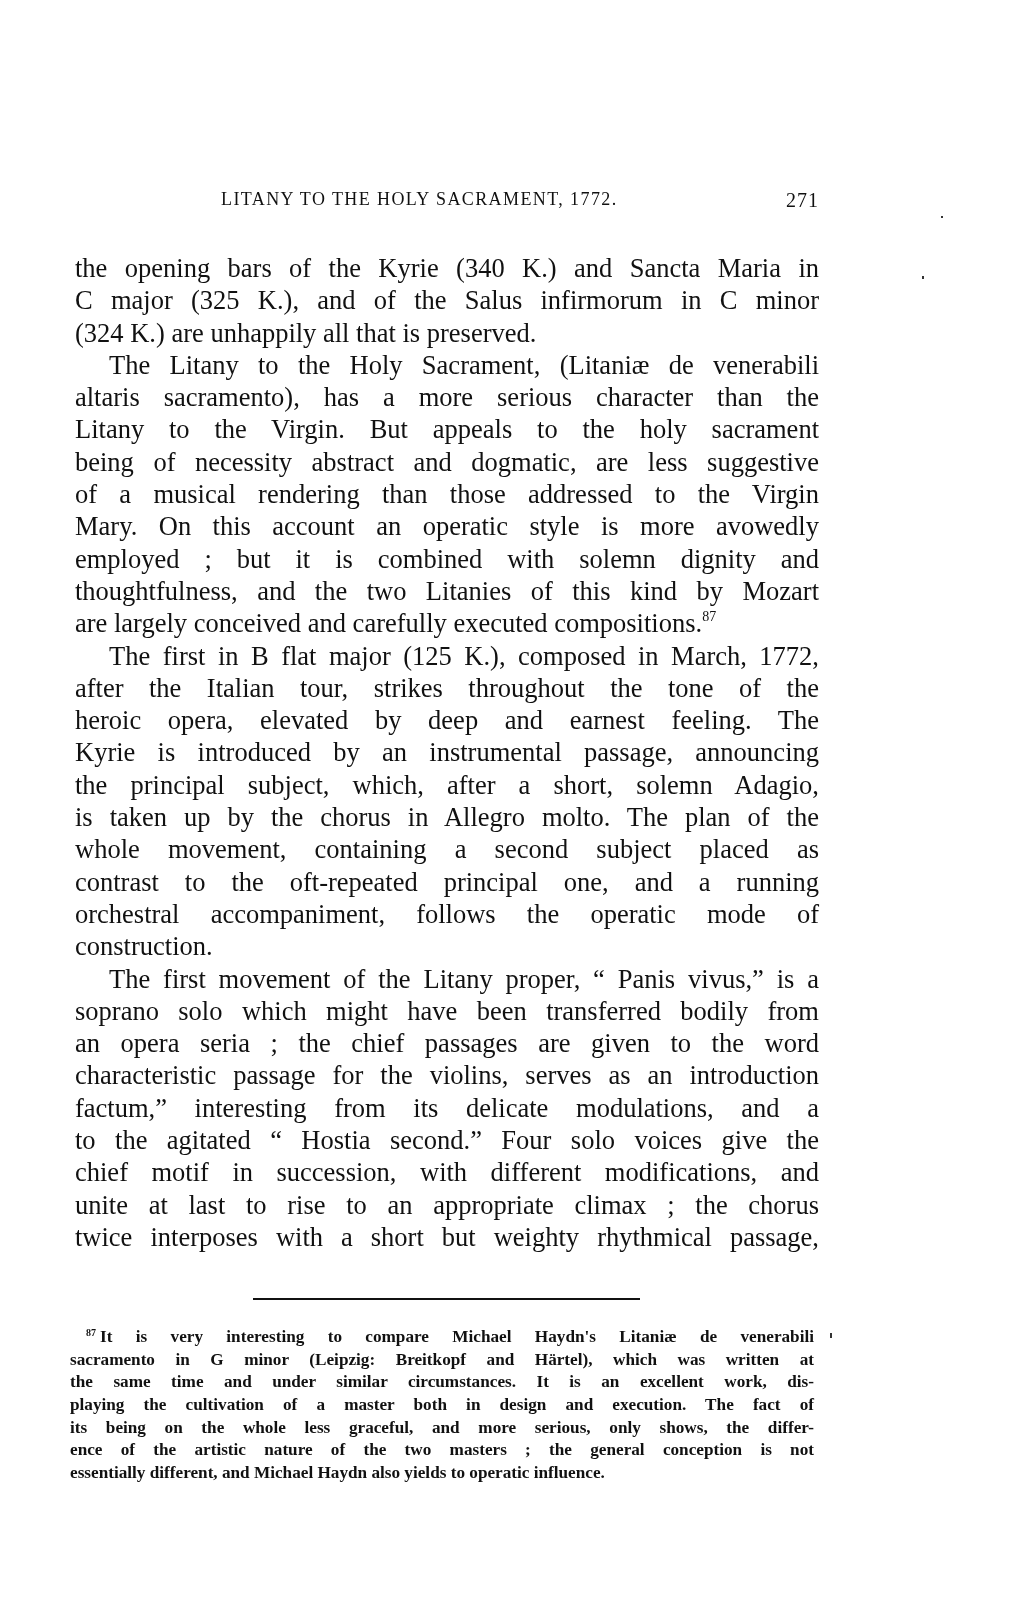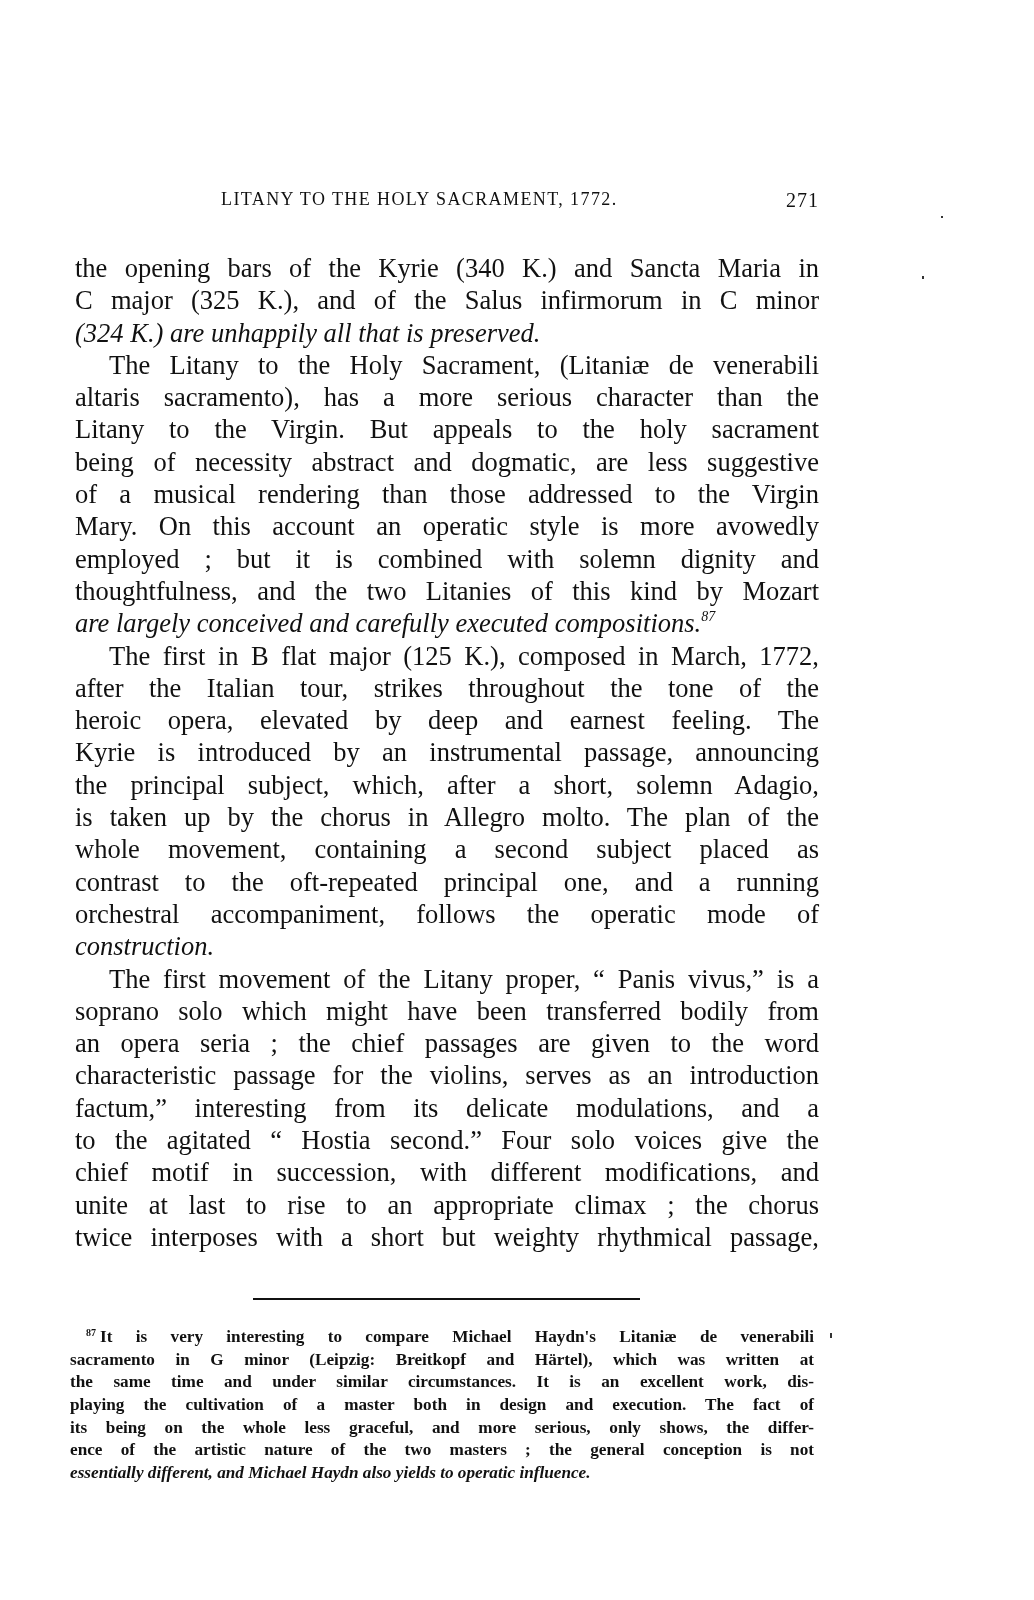--- a/index.html
+++ b/index.html
@@ -56,21 +56,20 @@
     }
     .line {
       display: block;
       white-space: nowrap;
       text-align: justify;
       text-align-last: justify;
       height: 32.3px;
     }
     .line.last {
       text-align-last: left;
-      font-style: italic;
     }
     .line.indent {
       padding-left: 34px;
     }
     sup.fn-ref {
       font-size: 14px;
       vertical-align: 11px;
       line-height: 0;
     }
     .rule {

